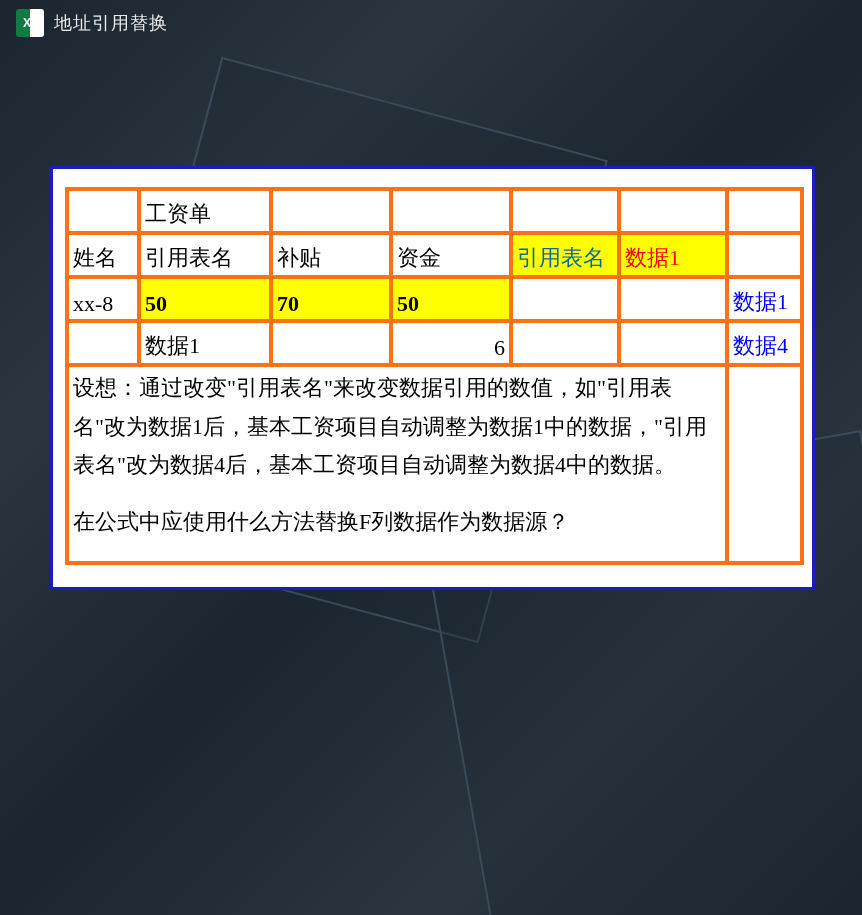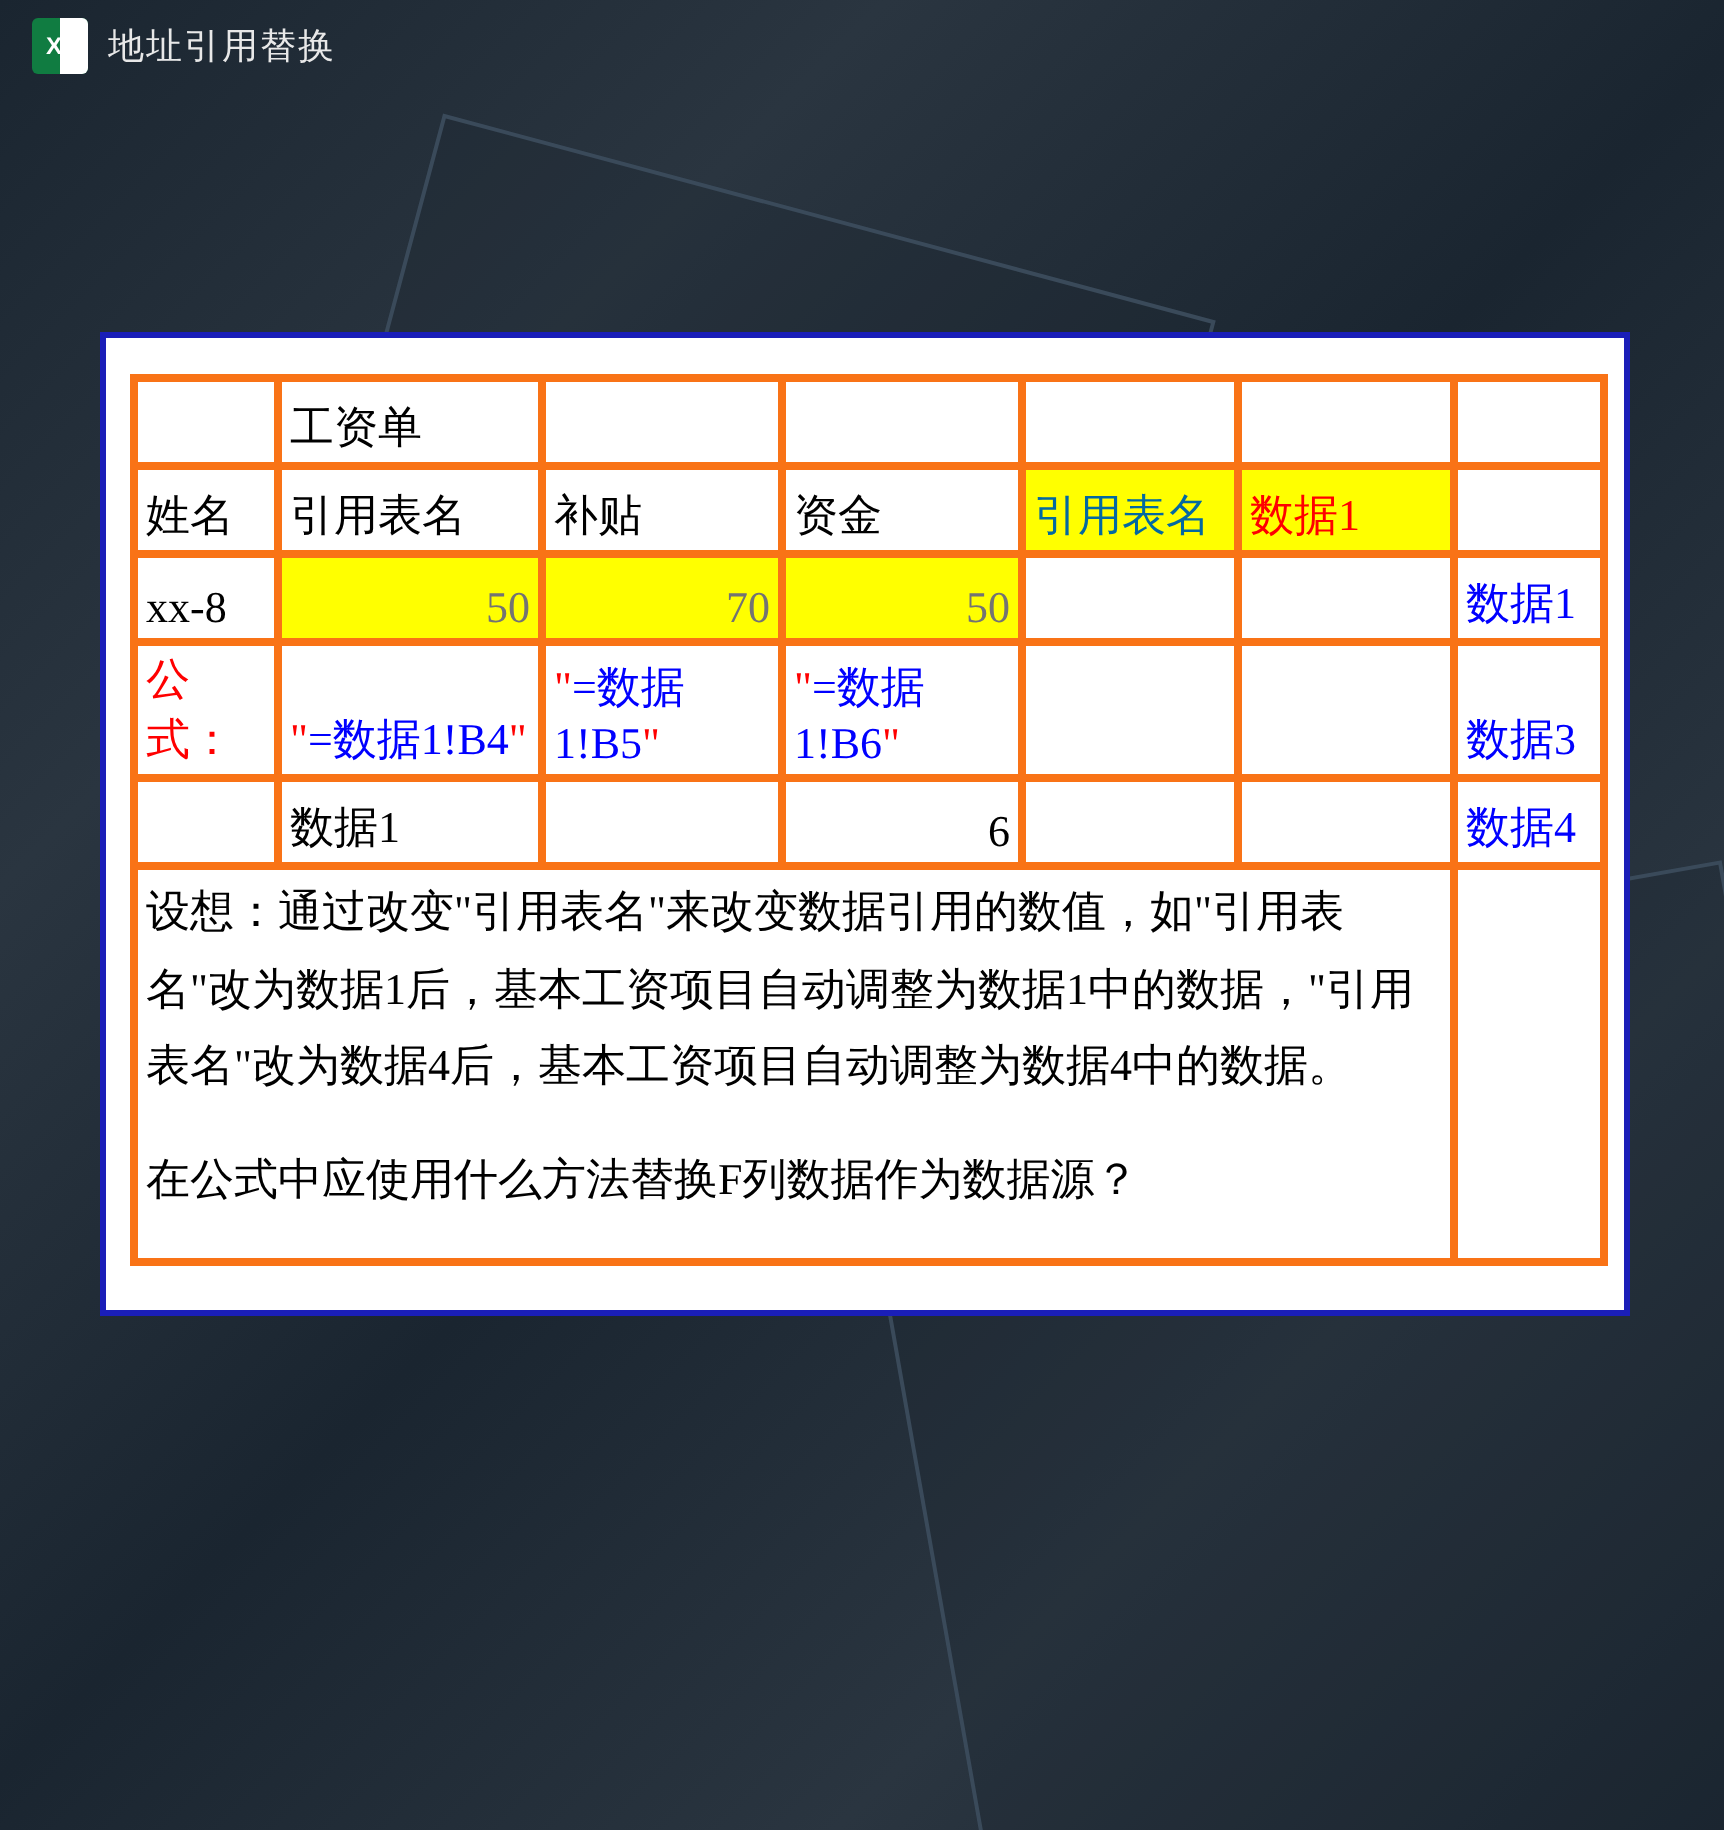--- a/index.html
+++ b/index.html
@@ -108,21 +108,21 @@
   position: relative;
 }
 .dashed-right { border-right: 2px dashed #1a1eb8 !important; }
 .col-a { width: 72px; }
 .col-b { width: 132px; }
 .col-c { width: 120px; }
 .col-d { width: 120px; }
 .col-e { width: 108px; }
 .col-f { width: 108px; }
 .col-g { width: 75px; }
-.yellow-cell { background: #ffff00; color: #737373; text-align: right; padding-right: 6px; }
+.yellow-cell { background: #ffff00; color: #000000; padding-right: 6px; font-weight: bold; }
 .yellow-cell-left { background: #ffff00; color: #ff0000; text-align: left; }
 .blue-text { color: #0000ff; }
 .red-text { color: #ff0000; }
 .black-text { color: #000; }
 .align-left { text-align: left; }
 .align-right { text-align: right; padding-right: 6px; }
 .mixed-formula { font-size: 20px; }
 .mixed-formula .q { color: #ff0000; }
 .mixed-formula .f { color: #0000ff; }
 .paragraph-row td {
@@ -194,35 +194,20 @@
       <td class="black-text align-left">xx-8</td>
       <td class="yellow-cell data-top-border data-left-border">50</td>
       <td class="yellow-cell data-top-border">70</td>
       <td class="yellow-cell data-top-border data-right-border">50</td>
       <td></td>
       <td class="dashed-right"></td>
       <td class="blue-text align-left">数据1</td>
     </tr>
 
 
-    <tr>
-      <td class="red-text align-left">公式：</td>
-      <td class="mixed-formula align-left">
-        <span class="q">"</span><span class="f">=数据1!B4</span><span class="q">"</span>
-      </td>
-      <td class="mixed-formula align-left">
-        <span class="q">"</span><span class="f">=数据1!B5</span><span class="q">"</span>
-      </td>
-      <td class="mixed-formula align-left">
-        <span class="q">"</span><span class="f">=数据1!B6</span><span class="q">"</span>
-      </td>
-      <td></td>
-      <td class="dashed-right"></td>
-      <td class="blue-text align-left">数据3</td>
-    </tr>
 
     <tr>
       <td></td>
       <td class="black-text align-left">数据1</td>
       <td></td>
       <td class="black-text align-right">6</td>
       <td></td>
       <td class="dashed-right"></td>
       <td class="blue-text align-left">数据4</td>
     </tr>

